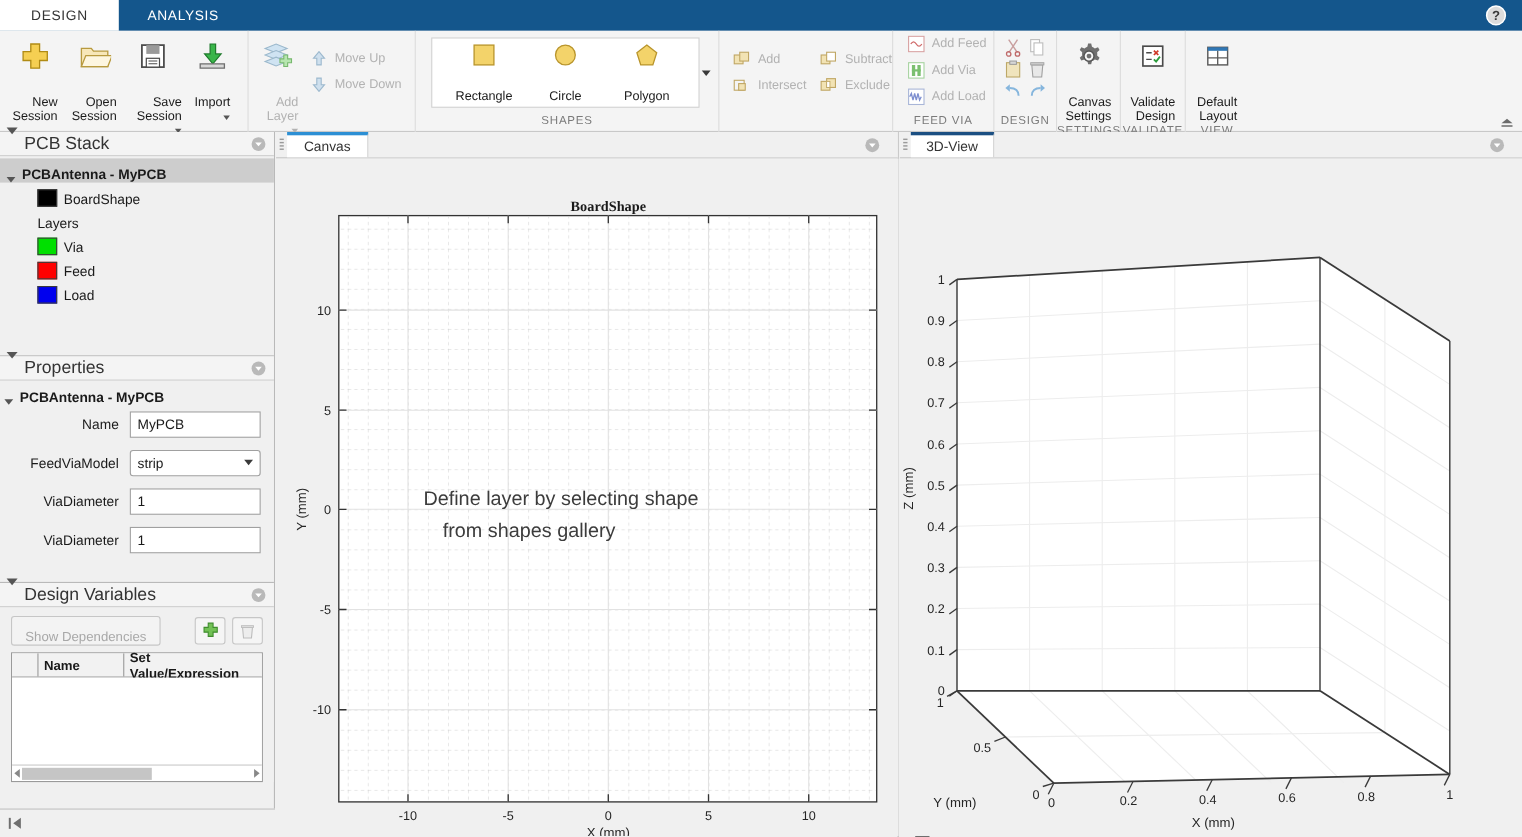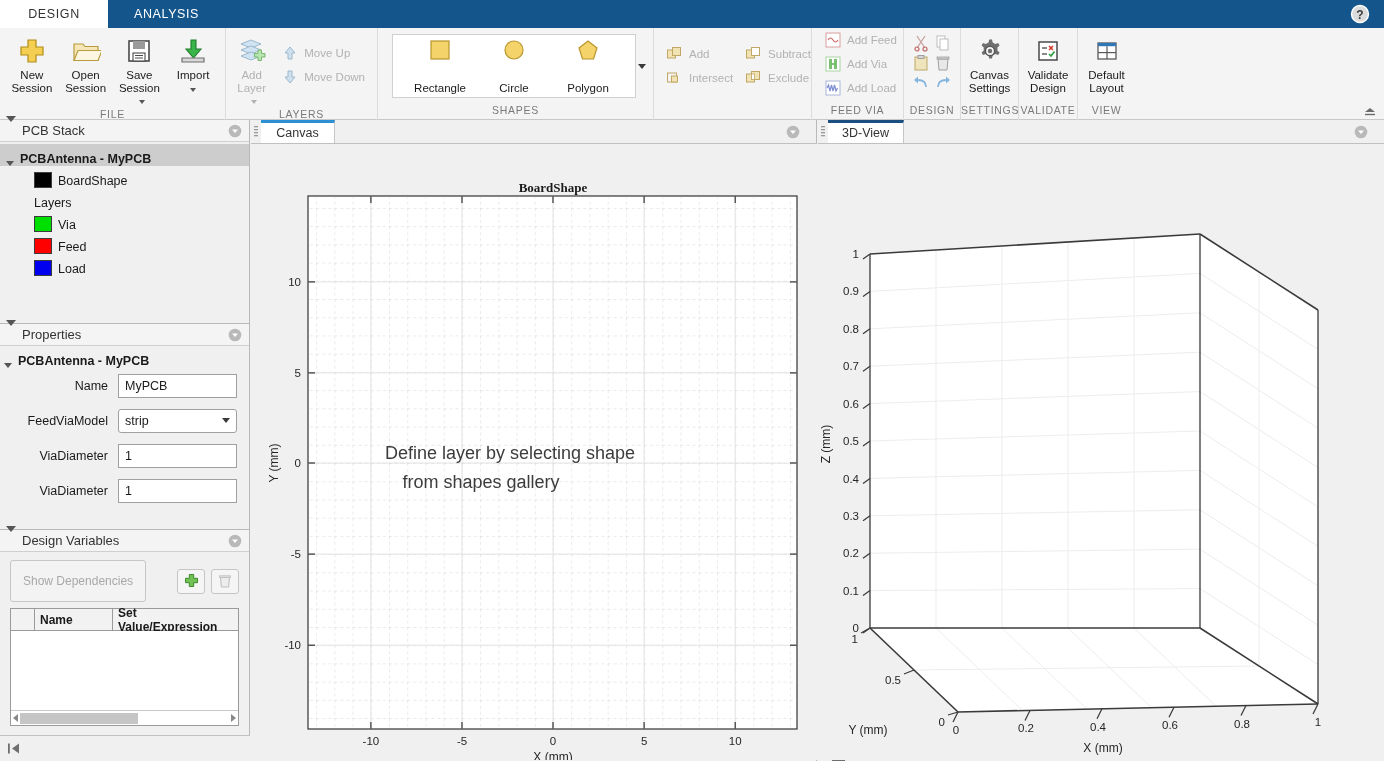--- a/index.html
+++ b/index.html
@@ -39,21 +39,21 @@
   .rgroup-label {
     height: 16px; font-size: 10.5px; color: #7a7a7a; text-align: center;
     letter-spacing: .7px; padding-bottom: 2px;
   }
   .bigbtn {
     width: 56px; display: flex; flex-direction: column; align-items: center;
     padding-top: 3px; cursor: default;
   }
   .bigbtn .ic { height: 32px; display: flex; align-items: center; justify-content: center; }
   .bigbtn .lb {
-    font-size: 11.5px; color: #1a1a1a; text-align: center; line-height: 13px; margin-top: 2px;
+    font-size: 11.5px; color: #1a1a1a; text-align: right; line-height: 13px; margin-top: 20px;
   }
   .bigbtn.dis .lb { color: #b2b2b2; }
   .smallcol { display: flex; flex-direction: column; justify-content: center; padding-top: 6px; }
   .smallbtn {
     display: flex; align-items: center; gap: 6px; height: 24px; padding: 0 6px;
     font-size: 11.5px; color: #1a1a1a; white-space: nowrap;
   }
   .smallbtn.dis { color: #b2b2b2; }
   .smallbtn .si { width: 17px; height: 17px; display: flex; align-items: center; justify-content: center; }
 
@@ -78,21 +78,21 @@
   
   .leftdock {
     position: absolute; top: 120px; left: 0; width: 250px; height: 641px;
     background: #f0f0f0; border-right: 1px solid #b9b9b9;
   }
   .panelhdr {
     height: 22px; background: #f4f4f4; border-bottom: 1px solid #cfcfcf;
     display: flex; align-items: center; padding: 0 6px; position: relative;
   }
   .panelhdr .tri { margin-right: 6px; }
-  .panelhdr .ttl { font-size: 13px; color: #333; }
+  .panelhdr .ttl { font-size: 16px; color: #333; }
   .hdrbtn { position: absolute; right: 7px; top: 4px; }
 
   .tri-dn { width: 0; height: 0; border-left: 5px solid transparent; border-right: 5px solid transparent; border-top: 6px solid #555; }
   .tri-dn.sm { border-left-width: 4px; border-right-width: 4px; border-top-width: 5px; }
 
   .treepane { background: #f0f0f0; border-bottom: 1px solid #b9b9b9; }
   .treerow { display: flex; align-items: flex-end; height: 22px; font-size: 12.5px; color: #1a1a1a; }
   .treerow.sel { background: #cdcdcd; }
   .swatch { width: 18px; height: 16px; border: 1px solid #3c3c3c; margin-right: 6px; }
 
@@ -105,22 +105,22 @@
   }
   .pselect {
     flex: 1; height: 24px; background: #fff; border: 1px solid #a0a0a0; border-radius: 3px;
     font-size: 12.5px; color: #1a1a1a; padding: 0 6px; display: flex;
     align-items: center; justify-content: space-between;
   }
 
   .dvpane { background: #f0f0f0; }
   .dvtoolbar { display: flex; align-items: center; padding: 8px 10px 6px 10px; gap: 6px; }
   .dvbtn {
-    height: 42px; border: 1px solid #c6c6c6; border-radius: 3px; background: #f3f3f3;
-    font-size: 12px; color: #a8a8a8; padding: 0 12px; display: flex; align-items: center;
+    height: 27px; border: 1px solid #c6c6c6; border-radius: 3px; background: #f3f3f3;
+    font-size: 12px; color: #a8a8a8; padding: 0 12px; display: flex; align-items: flex-end;
   }
   .iconbtn {
     width: 28px; height: 25px; border: 1px solid #c6c6c6; border-radius: 3px; background: #f5f5f5;
     display: flex; align-items: center; justify-content: center;
   }
   .dvtable { margin: 0 10px; border: 1px solid #9a9a9a; background: #fff; height: 118px; display: flex; flex-direction: column; }
   .dvhead { display: flex; height: 22px; border-bottom: 1px solid #9a9a9a; background: #f2f2f2; }
   .dvhead .c0 { width: 24px; border-right: 1px solid #9a9a9a; }
   .dvhead .c1 { width: 78px; border-right: 1px solid #9a9a9a; display: flex; align-items: center; padding-left: 5px; }
   .dvhead .c2 { flex: 1; display: flex; align-items: center; padding-left: 5px; }

